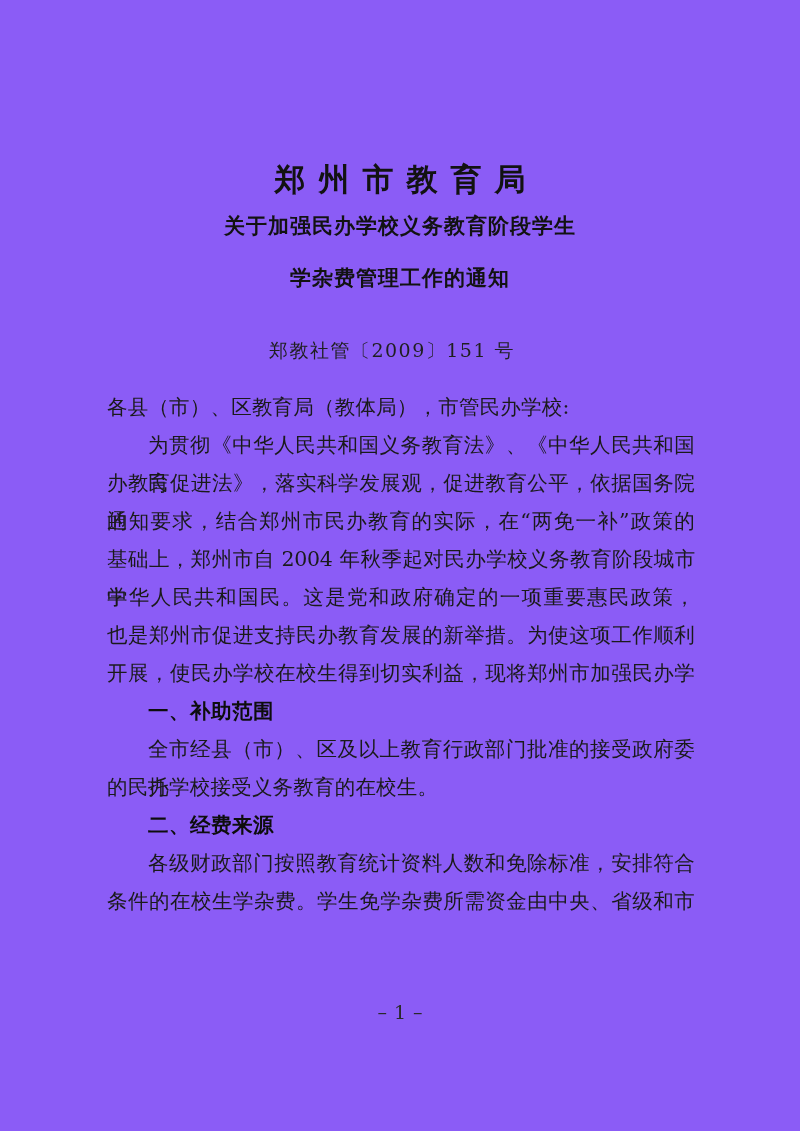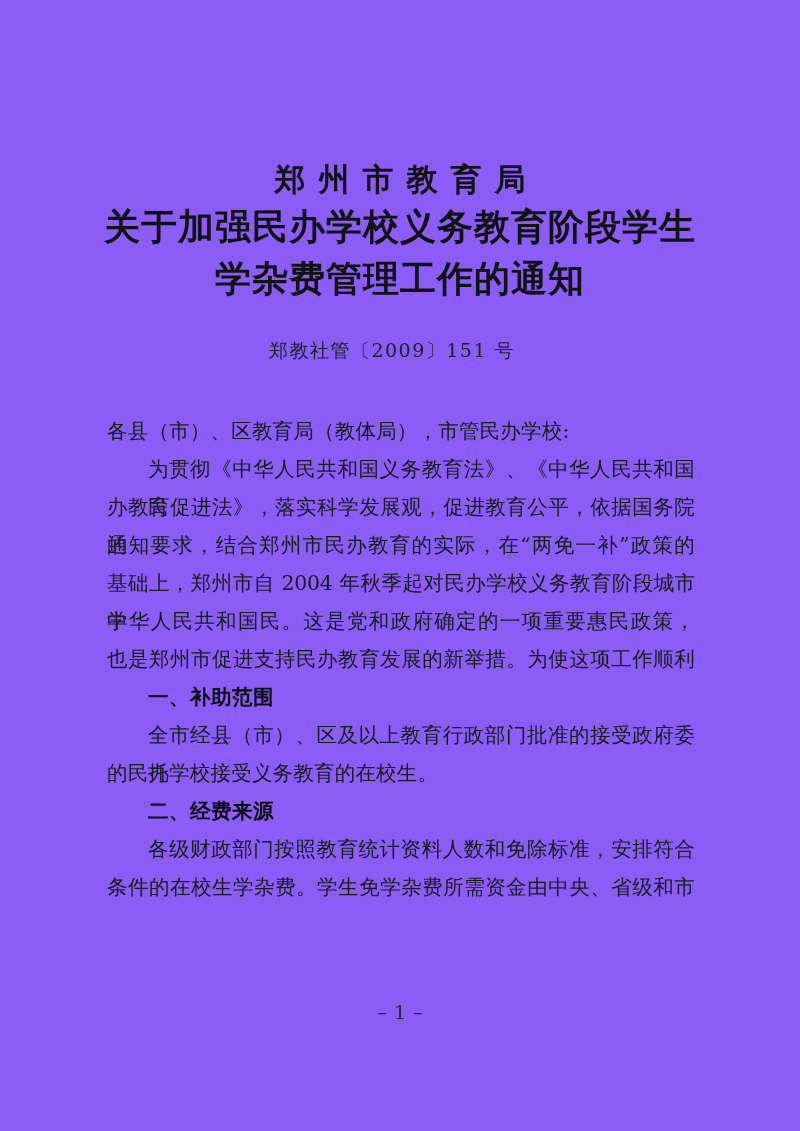--- a/index.html
+++ b/index.html
@@ -39,21 +39,21 @@
     font-size: 31px;
     line-height: 42px;
     letter-spacing: 13px;
     text-indent: 13px;
     color: #121212;
   }
   .title-line-2,
   .title-line-3 {
     font-family: "DejaVu Serif", "Liberation Serif", serif;
     font-weight: 700;
-    font-size: 36px;
+    font-size: 21px;
     line-height: 52px;
     letter-spacing: 1px;
     color: #121212;
   }
 
   
   .doc-number {
     position: absolute;
     left: 0;
     top: 336px;
@@ -64,21 +64,20 @@
     letter-spacing: 1.5px;
     color: #1f1f1f;
   }
 
   
   .body-area {
     position: absolute;
     left: 107px;
     top: 388px;
     width: 588px;
-    margin-top: 24px;
   }
   .line {
     font-size: 20.5px;
     line-height: 38px;
     height: 38px;
     letter-spacing: 0.2px;
     white-space: nowrap;
     color: #1a1a1a;
   }
   .line.justify {
@@ -129,20 +128,21 @@
   <div class="body-area">
 
     <div class="line">各县（市）、区教育局（教体局），市管民办学校:</div>
 
     <div class="line indent justify">为贯彻《中华人民共和国义务教育法》、《中华人民共和国民</div>
     <div class="line justify">办教育促进法》，落实科学发展观，促进教育公平，依据国务院的</div>
     <div class="line justify">通知要求，结合郑州市民办教育的实际，在“两免一补”政策的</div>
     <div class="line justify tight">基础上，郑州市自 2004 年秋季起对民办学校义务教育阶段城市学</div>
     <div class="line justify">中华人民共和国民。这是党和政府确定的一项重要惠民政策，</div>
     <div class="line justify">也是郑州市促进支持民办教育发展的新举措。为使这项工作顺利</div>
+    <div class="line justify">开展，使民办学校在校生得到切实利益，现将郑州市加强民办学</div>
 
     <div class="line heading">一、补助范围</div>
     <div class="line indent justify">全市经县（市）、区及以上教育行政部门批准的接受政府委托</div>
     <div class="line">的民办学校接受义务教育的在校生。</div>
 
     <div class="line heading">二、经费来源</div>
     <div class="line indent justify">各级财政部门按照教育统计资料人数和免除标准，安排符合</div>
     <div class="line justify">条件的在校生学杂费。学生免学杂费所需资金由中央、省级和市</div>
 
   </div>

